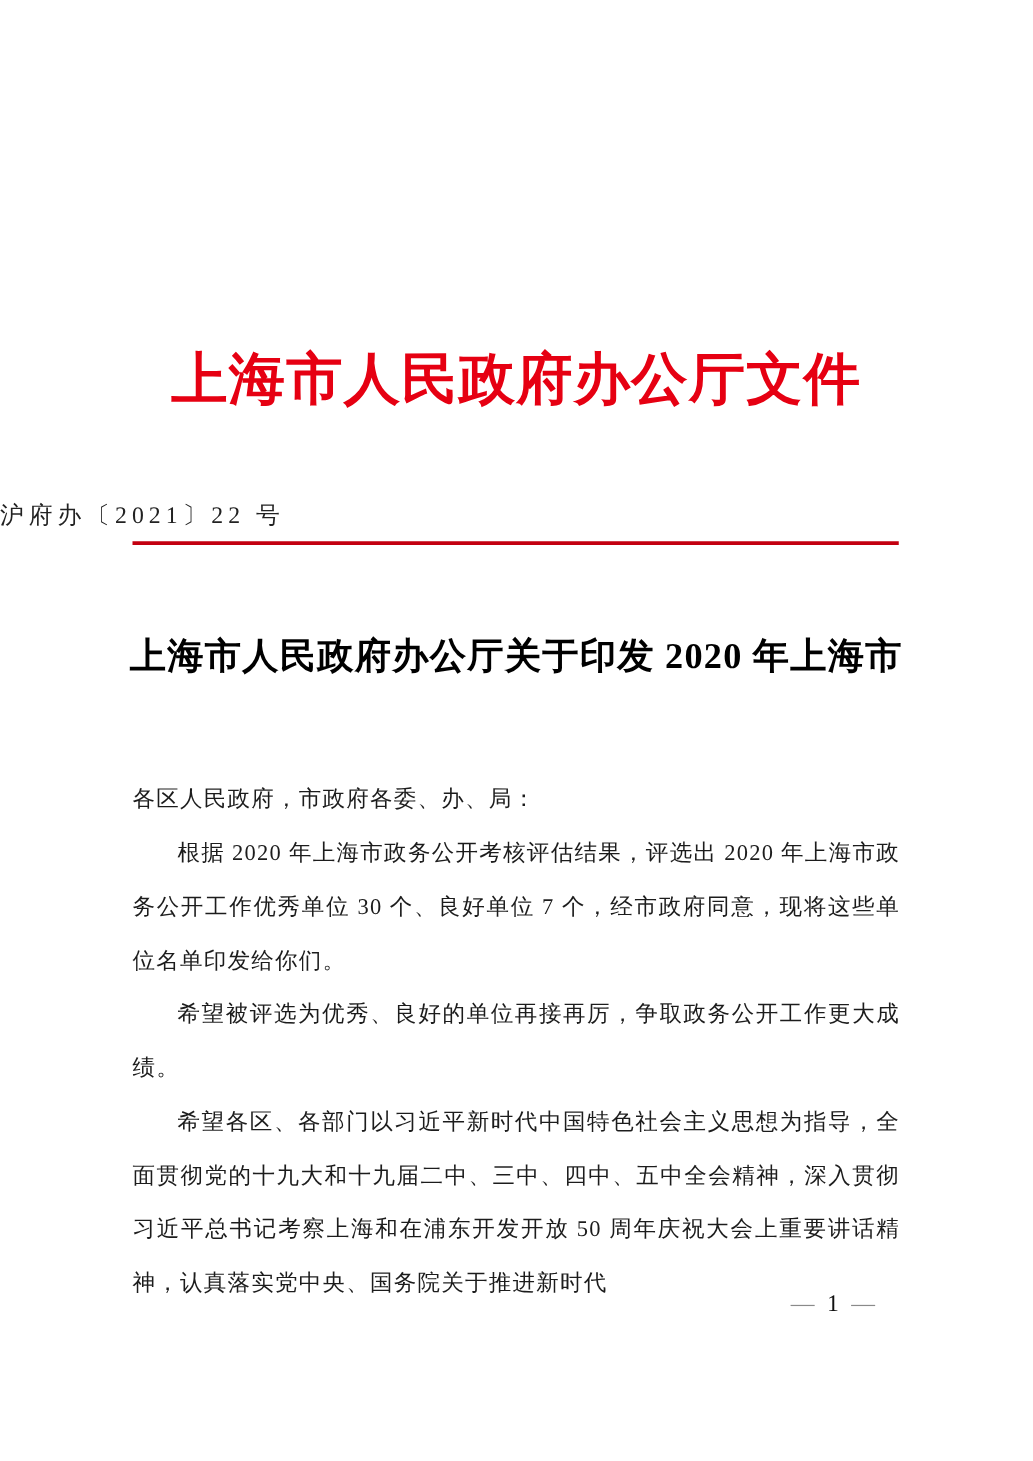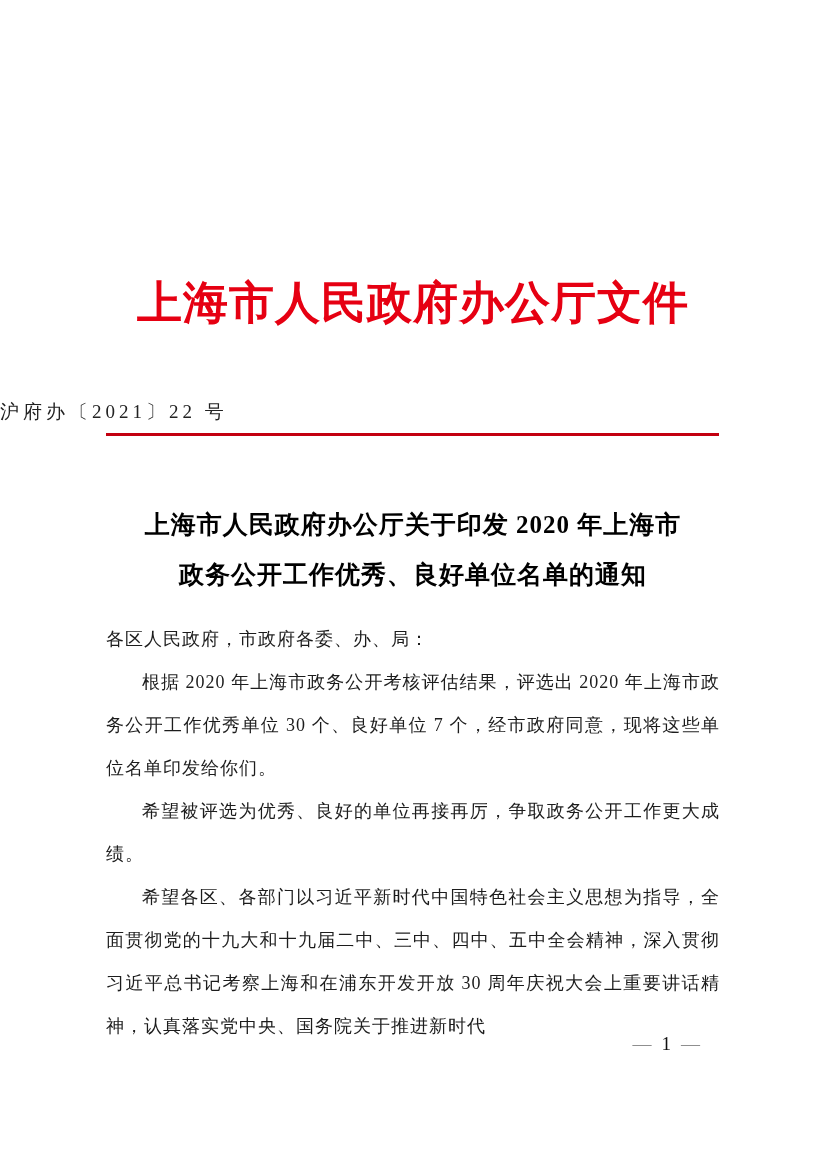--- a/index.html
+++ b/index.html
@@ -54,21 +54,21 @@
     height: 3px;
     background: #c30010;
   }
   
   .doc-title {
     position: absolute;
     top: 500px;
     left: 53px;
     width: 720px;
     text-align: center;
-    font-size: 25px;
+    font-size: 29px;
     font-weight: bold;
     color: #000000;
     line-height: 50px;
     letter-spacing: 1px;
   }
   
   .body-block {
     position: absolute;
     top: 618px;
     left: 106px;
@@ -99,27 +99,26 @@
 <div class="page">
 
   <div class="header-title">上海市人民政府办公厅文件</div>
 
   <div class="doc-number">沪府办〔2021〕22 号</div>
 
   <div class="red-rule"></div>
 
   <h1 class="doc-title">
     <span>上海市人民政府办公厅关于印发 2020 年上海市</span><br>
-    <span>政务公开工作优秀、良好单位名单的通知</span>
   </h1>
 
   <div class="body-block">
     <p>各区人民政府，市政府各委、办、局：</p>
     <p class="indent">根据 2020 年上海市政务公开考核评估结果，评选出 2020 年上海市政务公开工作优秀单位 30 个、良好单位 7 个，经市政府同意，现将这些单位名单印发给你们。</p>
     <p class="indent">希望被评选为优秀、良好的单位再接再厉，争取政务公开工作更大成绩。</p>
-    <p class="indent">希望各区、各部门以习近平新时代中国特色社会主义思想为指导，全面贯彻党的十九大和十九届二中、三中、四中、五中全会精神，深入贯彻习近平总书记考察上海和在浦东开发开放 30 周年庆祝大会上重要讲话精神，认真落实党中央、国务院关于推进新时代</p>
+    <p class="indent">希望各区、各部门以习近平新时代中国特色社会主义思想为指导，全面贯彻党的十九大和十九届二中、三中、四中、五中全会精神，深入贯彻习近平总书记考察上海和在浦东开发开放 50 周年庆祝大会上重要讲话精神，认真落实党中央、国务院关于推进新时代</p>
   </div>
 
   <div class="page-number">
     <span class="dash">—</span><span class="num">1</span><span class="dash">—</span>
   </div>
 
 </div>
 
 </body></html>

